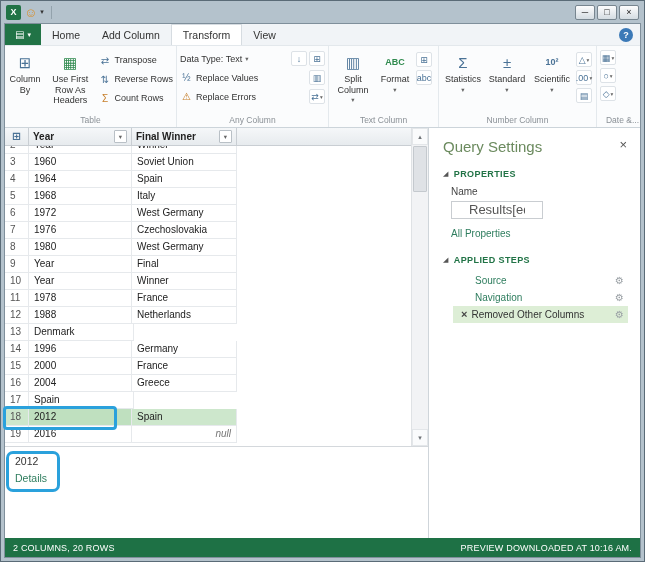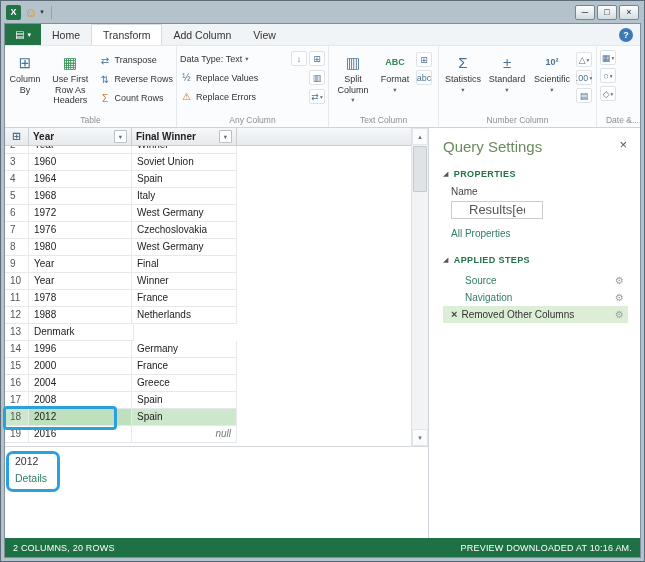--- a/index.html
+++ b/index.html
@@ -86,21 +86,21 @@
 
   
   .qs{flex:1;border-left:1px solid #cfd5da;background:#fff;position:relative;padding:10px 12px 0 14px;}
   .qs-close{position:absolute;top:9px;right:13px;font-size:13px;color:#555;cursor:default;}
   .qs-title{font-size:15px;color:#6b8a5e;margin-bottom:14px;}
   .qs-header{display:flex;align-items:center;gap:5px;font-size:9px;font-weight:bold;color:#217346;letter-spacing:.4px;margin-bottom:7px;}
   .tri{font-size:7px;color:#555;}
   .qs-name-label{font-size:10px;color:#444;margin:2px 0 3px 8px;}
   .qs-name-input{width:92px;height:18px;border:1px solid #c9cdd1;font-size:13px;color:#555;padding:0 17px;margin-left:8px;font-family:"Liberation Sans","DejaVu Sans",sans-serif;}
   .qs-link{font-size:10px;color:#2e7d5e;margin:9px 0 16px 8px;cursor:pointer;}
-  .steps{margin-top:2px;}
+  .steps{margin-top:2px;margin-left:10px;}
   .step{display:flex;align-items:center;height:17px;font-size:10px;color:#2e7d5e;padding:0 4px 0 22px;gap:4px;cursor:default;}
   .step .gear{margin-left:auto;color:#9aa0a5;font-size:10px;cursor:pointer;}
   .step.selected{background:#ddeed6;color:#333;padding-left:8px;}
   .step-delete{color:#444;font-size:11px;font-weight:bold;cursor:pointer;}
 
   
   .statusbar{height:19px;background:#1e7145;color:#fff;display:flex;align-items:center;justify-content:space-between;padding:0 8px;font-size:9px;letter-spacing:.2px;flex:none;}
 
   
   .annot{position:absolute;border:3px solid #2aa1dc;pointer-events:none;z-index:20;}
@@ -125,22 +125,22 @@
   </div>
 
   <div class="frame">
 
     <div class="tabs-row">
       <div class="file-btn">
         <span>▤</span>
         <span class="qat-caret">▾</span>
       </div>
       <div class="tab">Home</div>
+      <div class="tab">Add Column</div>
       <div class="tab active">Transform</div>
-      <div class="tab">Add Column</div>
       <div class="tab">View</div>
       <div class="help-btn">?</div>
     </div>
 
     <div class="ribbon">
 
       <div class="rgroup" style="width:172px">
         <div class="rgroup-content">
           <div class="bigbtn" style="width:40px">
             <div class="bicon">⊞</div>
@@ -373,21 +373,20 @@
   </div>
 
   <div class="grow">
     <div class="gc c-num rnum">16</div>
     <div class="gc c-year">2004</div>
     <div class="gc c-winner">Greece</div>
   </div>
 
   <div class="grow">
     <div class="gc c-num rnum">17</div>
-    <div class="gc c-year">2008</div>
     <div class="gc c-winner">Spain</div>
   </div>
 
   <div class="grow selected">
     <div class="gc c-num rnum">18</div>
     <div class="gc c-year">2012</div>
     <div class="gc c-winner">Spain</div>
   </div>
 
   <div class="grow">

